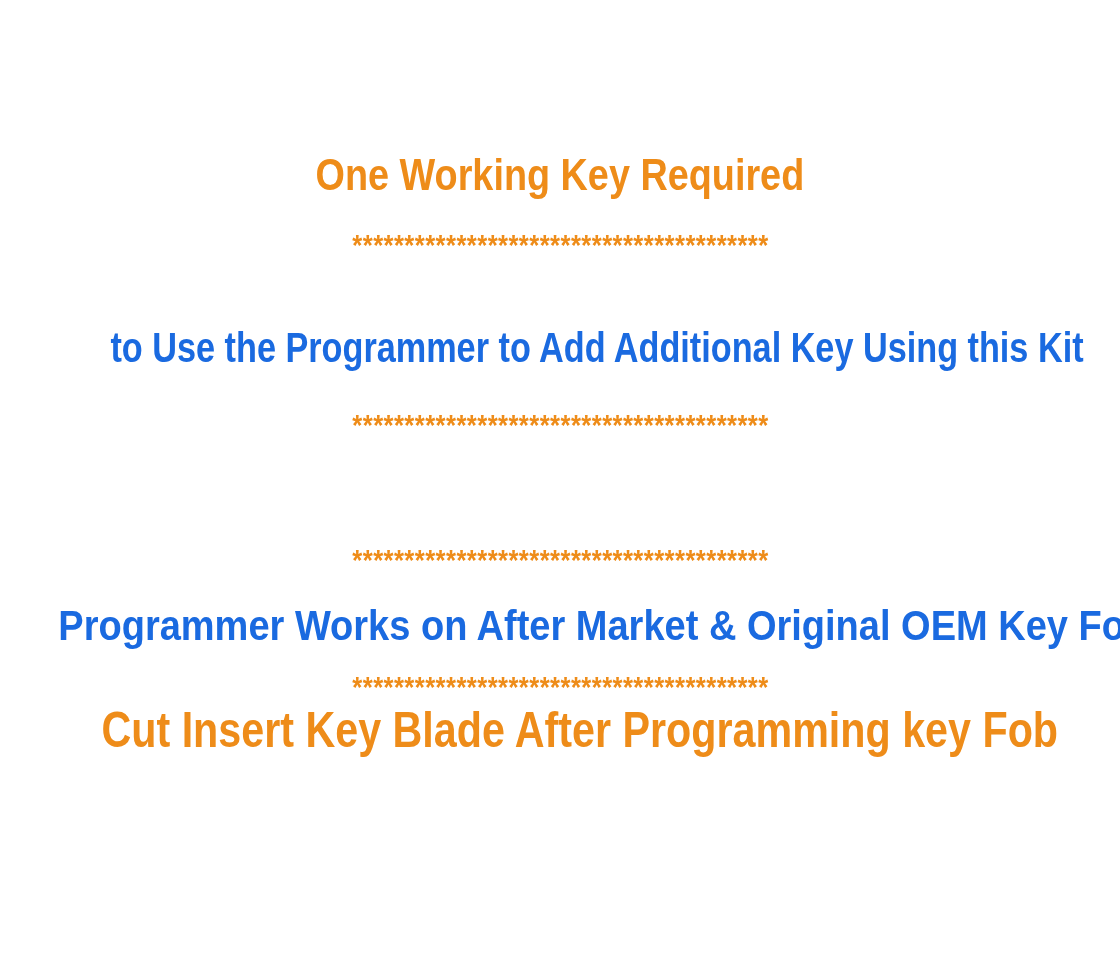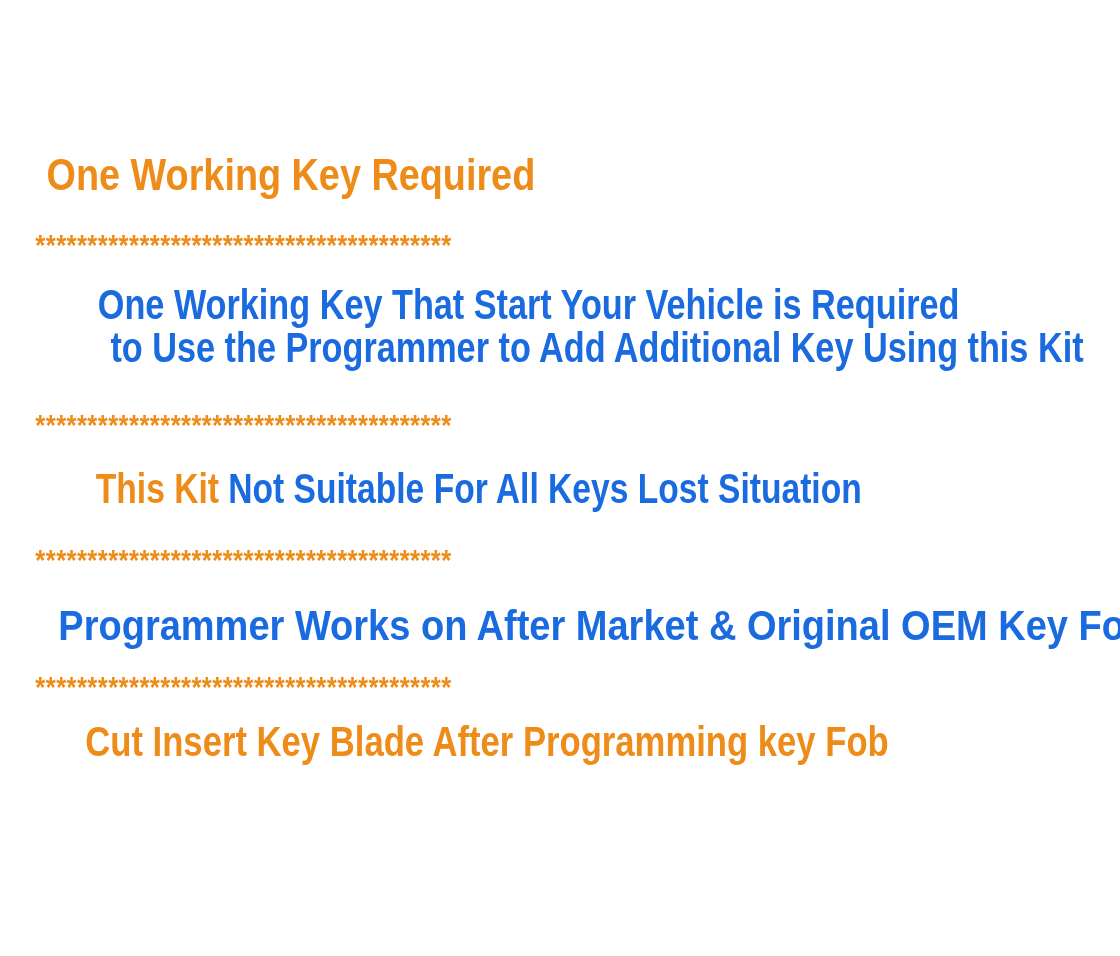--- a/index.html
+++ b/index.html
@@ -20,21 +20,21 @@
     width: 1120px;
     height: 956px;
     background: #ffffff;
     box-sizing: border-box;
   }
 
   .line {
     position: absolute;
     left: 0;
     width: 1120px;
-    text-align: left;
+    text-align: center;
     white-space: nowrap;
     font-weight: bold;
     line-height: 1;
   }
 
   
   .cond {
     display: inline-block;
     transform: scaleX(0.80);
     transform-origin: center center;
@@ -75,51 +75,45 @@
 
   
   #not-suitable-line { top: 468px; font-size: 42px; }
   #not-suitable-line .cond { transform: scaleX(0.80); }
 
   
   #programmer-line { top: 605px; font-size: 42px; }
   #programmer-line .cond { transform: scaleX(0.905); }
 
   
-  #cut-key-line { top: 721px; font-size: 42px; }
+  #cut-key-line { top: 705px; font-size: 50px; }
   #cut-key-line .cond { transform: scaleX(0.825); }
 </style>
 </head>
 <body>
 
 <div id="promo-card">
 
   <div class="line orange" id="headline">
     <span class="cond">One Working Key Required</span>
   </div>
 
   <div class="line divider" id="divider-1">
     <span class="cond">****************************************</span>
   </div>
 
-  <div class="line blue body-line" id="req-line-1">
-    <span class="cond">One Working Key That Start Your Vehicle is Required</span>
-  </div>
 
   <div class="line blue body-line" id="req-line-2">
     <span class="cond">to Use the Programmer to Add Additional Key Using this Kit</span>
   </div>
 
   <div class="line divider" id="divider-2">
     <span class="cond">****************************************</span>
   </div>
 
-  <div class="line body-line" id="not-suitable-line">
-    <span class="cond"><span class="orange">This Kit</span><span class="blue"> Not Suitable For All Keys Lost Situation</span></span>
-  </div>
 
   <div class="line divider" id="divider-3">
     <span class="cond">****************************************</span>
   </div>
 
   <div class="line blue body-line" id="programmer-line">
     <span class="cond">Programmer Works on After Market &amp; Original OEM Key Fobs</span>
   </div>
 
   <div class="line divider" id="divider-4">

